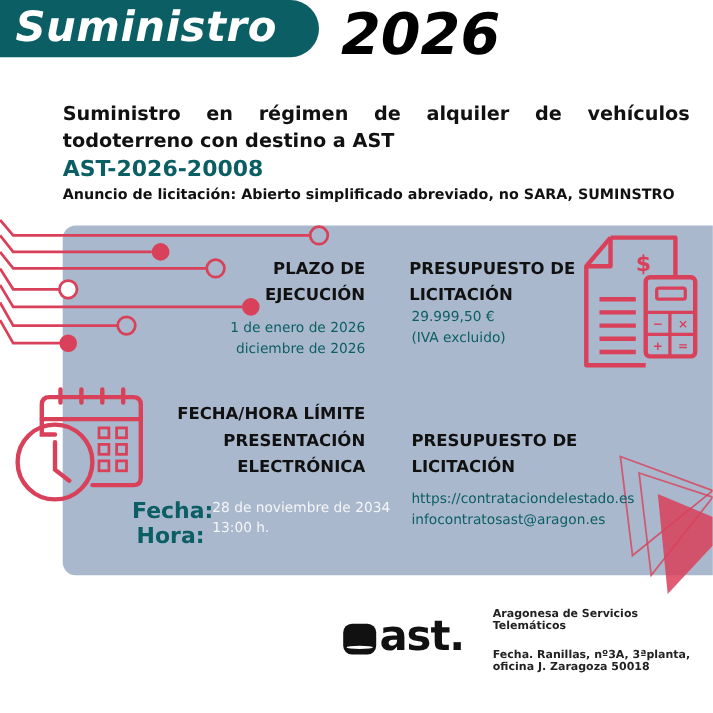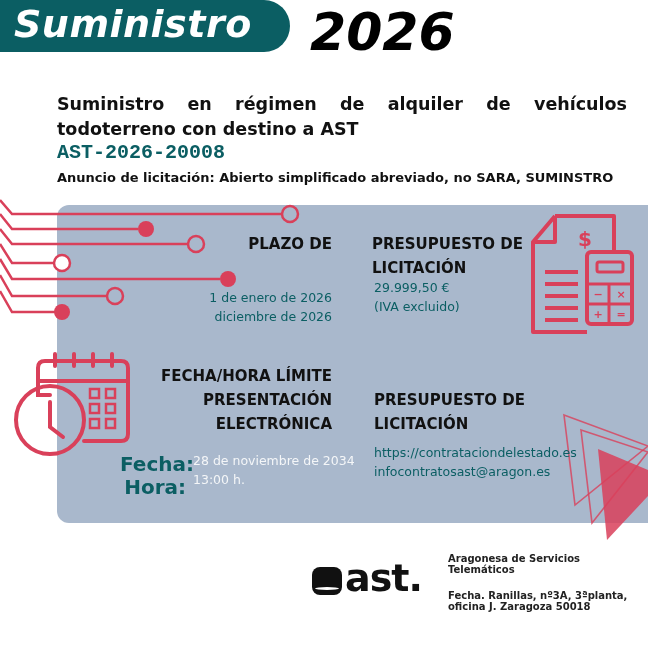--- a/index.html
+++ b/index.html
@@ -20,21 +20,21 @@
     font-weight: bold; font-style: italic; font-size: 52px; color: #000;
   }
 
   .subtitle {
     position: absolute; left: 57px; top: 64px; width: 570px;
     font-weight: bold; font-size: 17.5px; line-height: 25px; text-align: justify;
     text-align-last: left; color: #111; margin-top: 28px;
   }
   .ref {
     position: absolute; left: 57px; top: 141px;
-    font-weight: bold; font-size: 20px; color: #0b5e63; font-family: Liberation Mono, monospace;
+    font-weight: bold; font-size: 20px; color: #0b5e63;
   }
   .anuncio {
     position: absolute; left: 57px; top: 170px;
     font-weight: bold; font-size: 13px; color: #111; white-space: nowrap;
   }
 
   .panel {
     position: absolute; left: 57px; top: 205px; width: 600px; height: 318px;
     background: #a9b8cc; border-radius: 12px 0 0 12px;
   }
@@ -130,20 +130,21 @@
 
   <g>
     <polygon points="564,415 648,446 575,505" fill="none" stroke="#d9405a" stroke-width="1.6" opacity="0.8"></polygon>
     <polygon points="581,430 648,452 592,523" fill="none" stroke="#d9405a" stroke-width="1.6" opacity="0.8"></polygon>
     <polygon points="598,449 648,470 648,496 607,540" fill="#d9405a" opacity="0.85"></polygon>
   </g>
 </svg>
 
 <div class="h-block" style="left:200px; top:232px; width:132px; text-align:right;">
   <div>PLAZO DE</div>
+  <div>EJECUCIÓN</div>
 </div>
 <div class="teal-text" style="left:170px; top:288px; width:162px; text-align:right;">
   <div>1 de enero de 2026</div>
   <div>diciembre de 2026</div>
 </div>
 
 <div class="h-block" style="left:372px; top:232px;">
   <div>PRESUPUESTO DE</div>
   <div>LICITACIÓN</div>
 </div>

